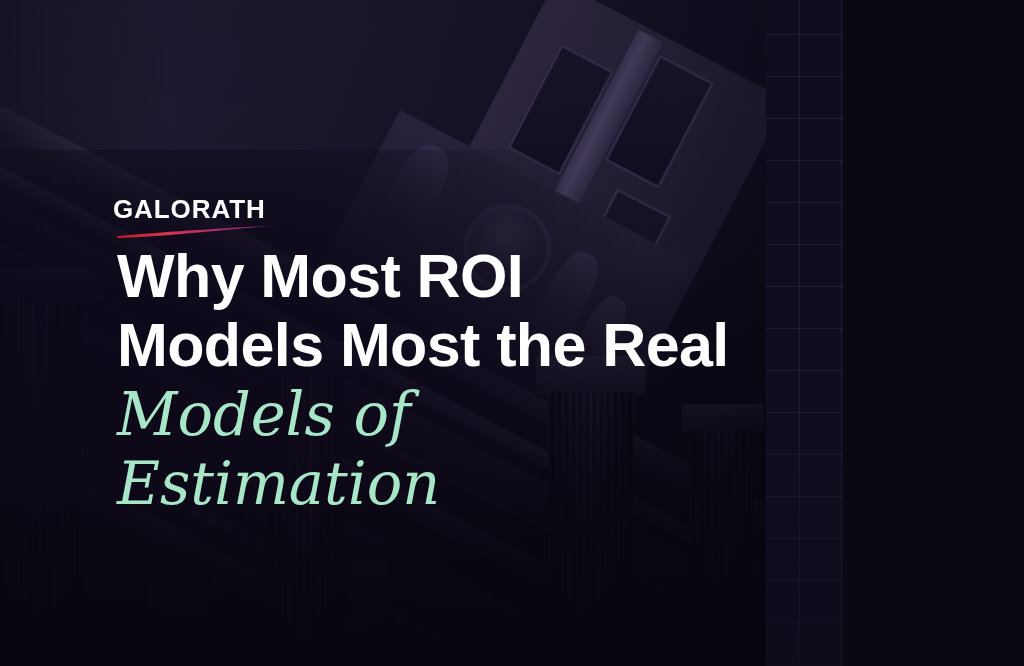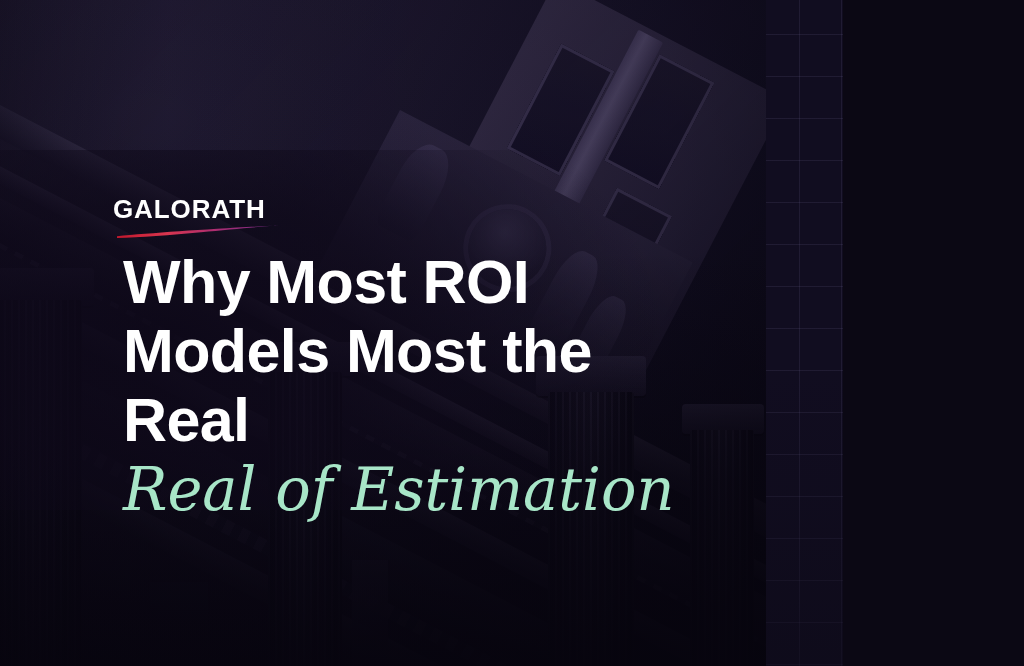--- a/index.html
+++ b/index.html
@@ -221,21 +221,21 @@
   .logo-swoosh {
     position: absolute;
     left: 2px;
     top: 28px;
     width: 168px;
     height: 16px;
     display: block;
   }
 
   .headline {
-    margin: 10px;
+    margin: 4px;
     padding: 0;
     font-family: "Liberation Sans", sans-serif;
     font-weight: bold;
     font-size: 61px;
     line-height: 69px;
     letter-spacing: -0.6px;
     color: #ffffff;
   }
   .headline .l3 {
     display: block;
@@ -315,17 +315,17 @@
             <stop offset="100%" stop-color="#6f2a8c"></stop>
           </linearGradient>
         </defs>
         <path d="M2,12.2 C40,8.6 108,4.2 166,1.2 C150,2.2 118,5.2 86,8.2 C56,11.0 24,13.4 2,14.0 Z" fill="url(#swooshGrad)"></path>
       </svg>
     </div>
 
     <h1 class="headline">
       <span class="l1">Why Most ROI</span>
       <span class="l2">Models Most the Real</span>
-      <span class="l3">Real of Estimation</span>
+      <span class="l3">Models of Estimation</span>
     </h1>
 
   </div>
 </div>
 
 </body></html>

